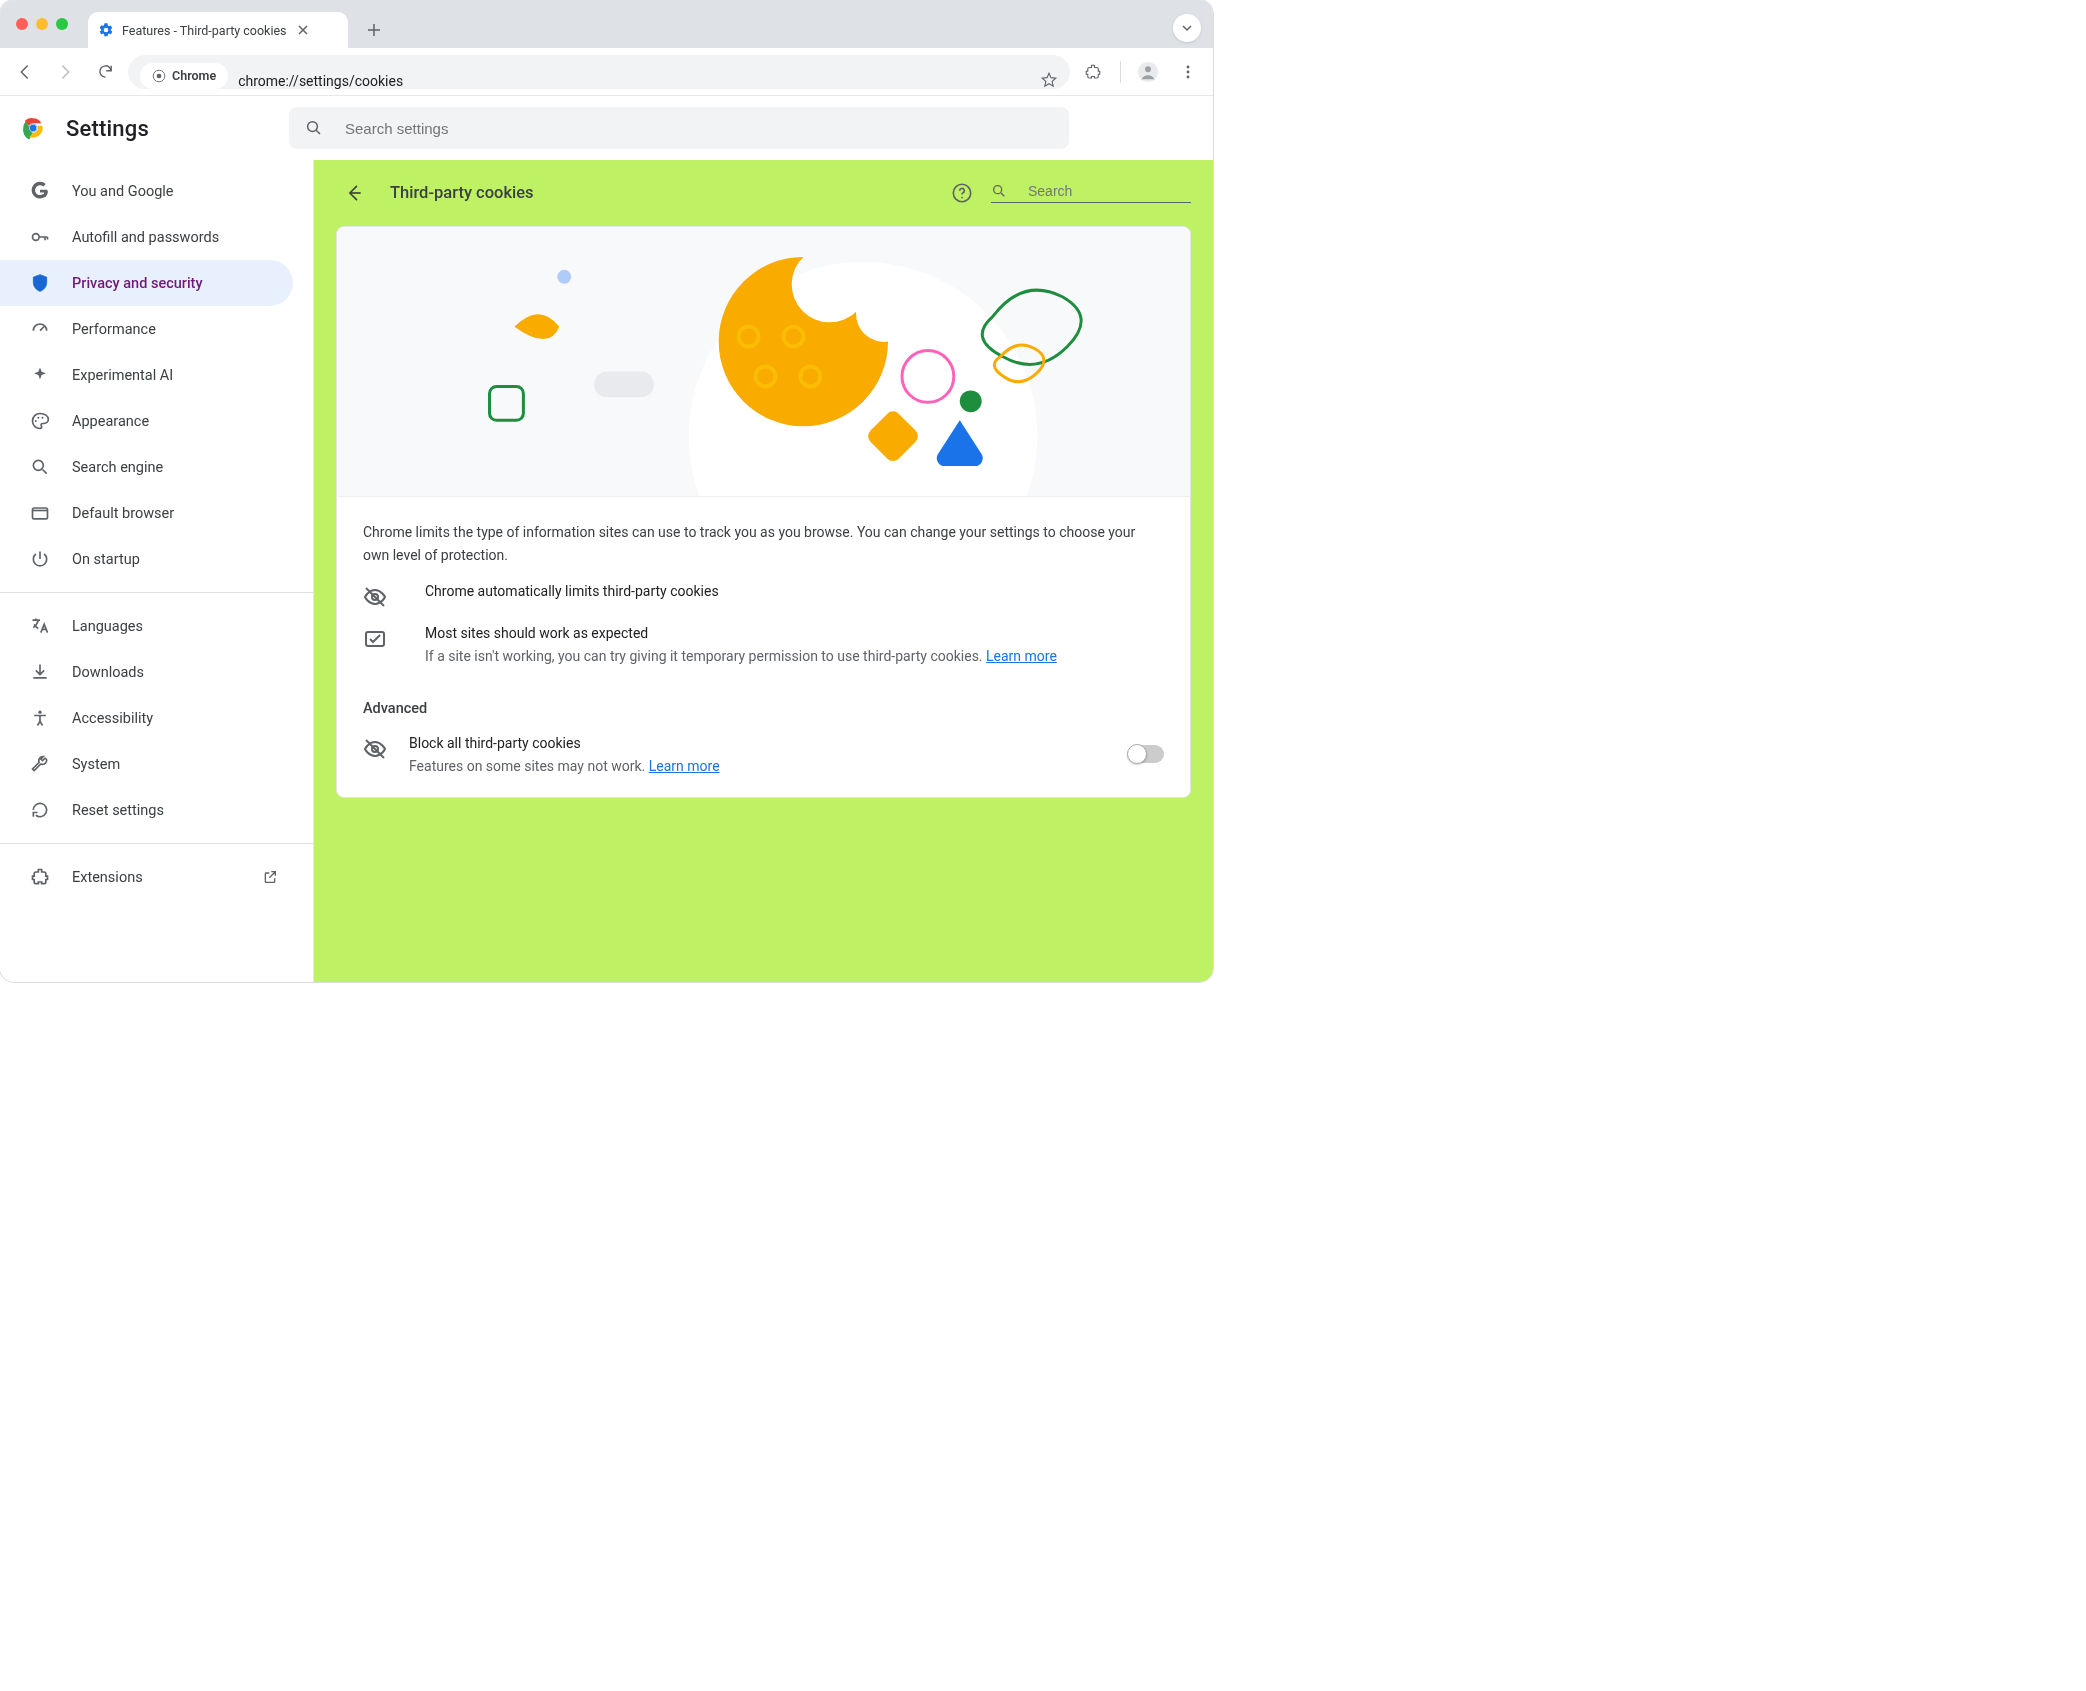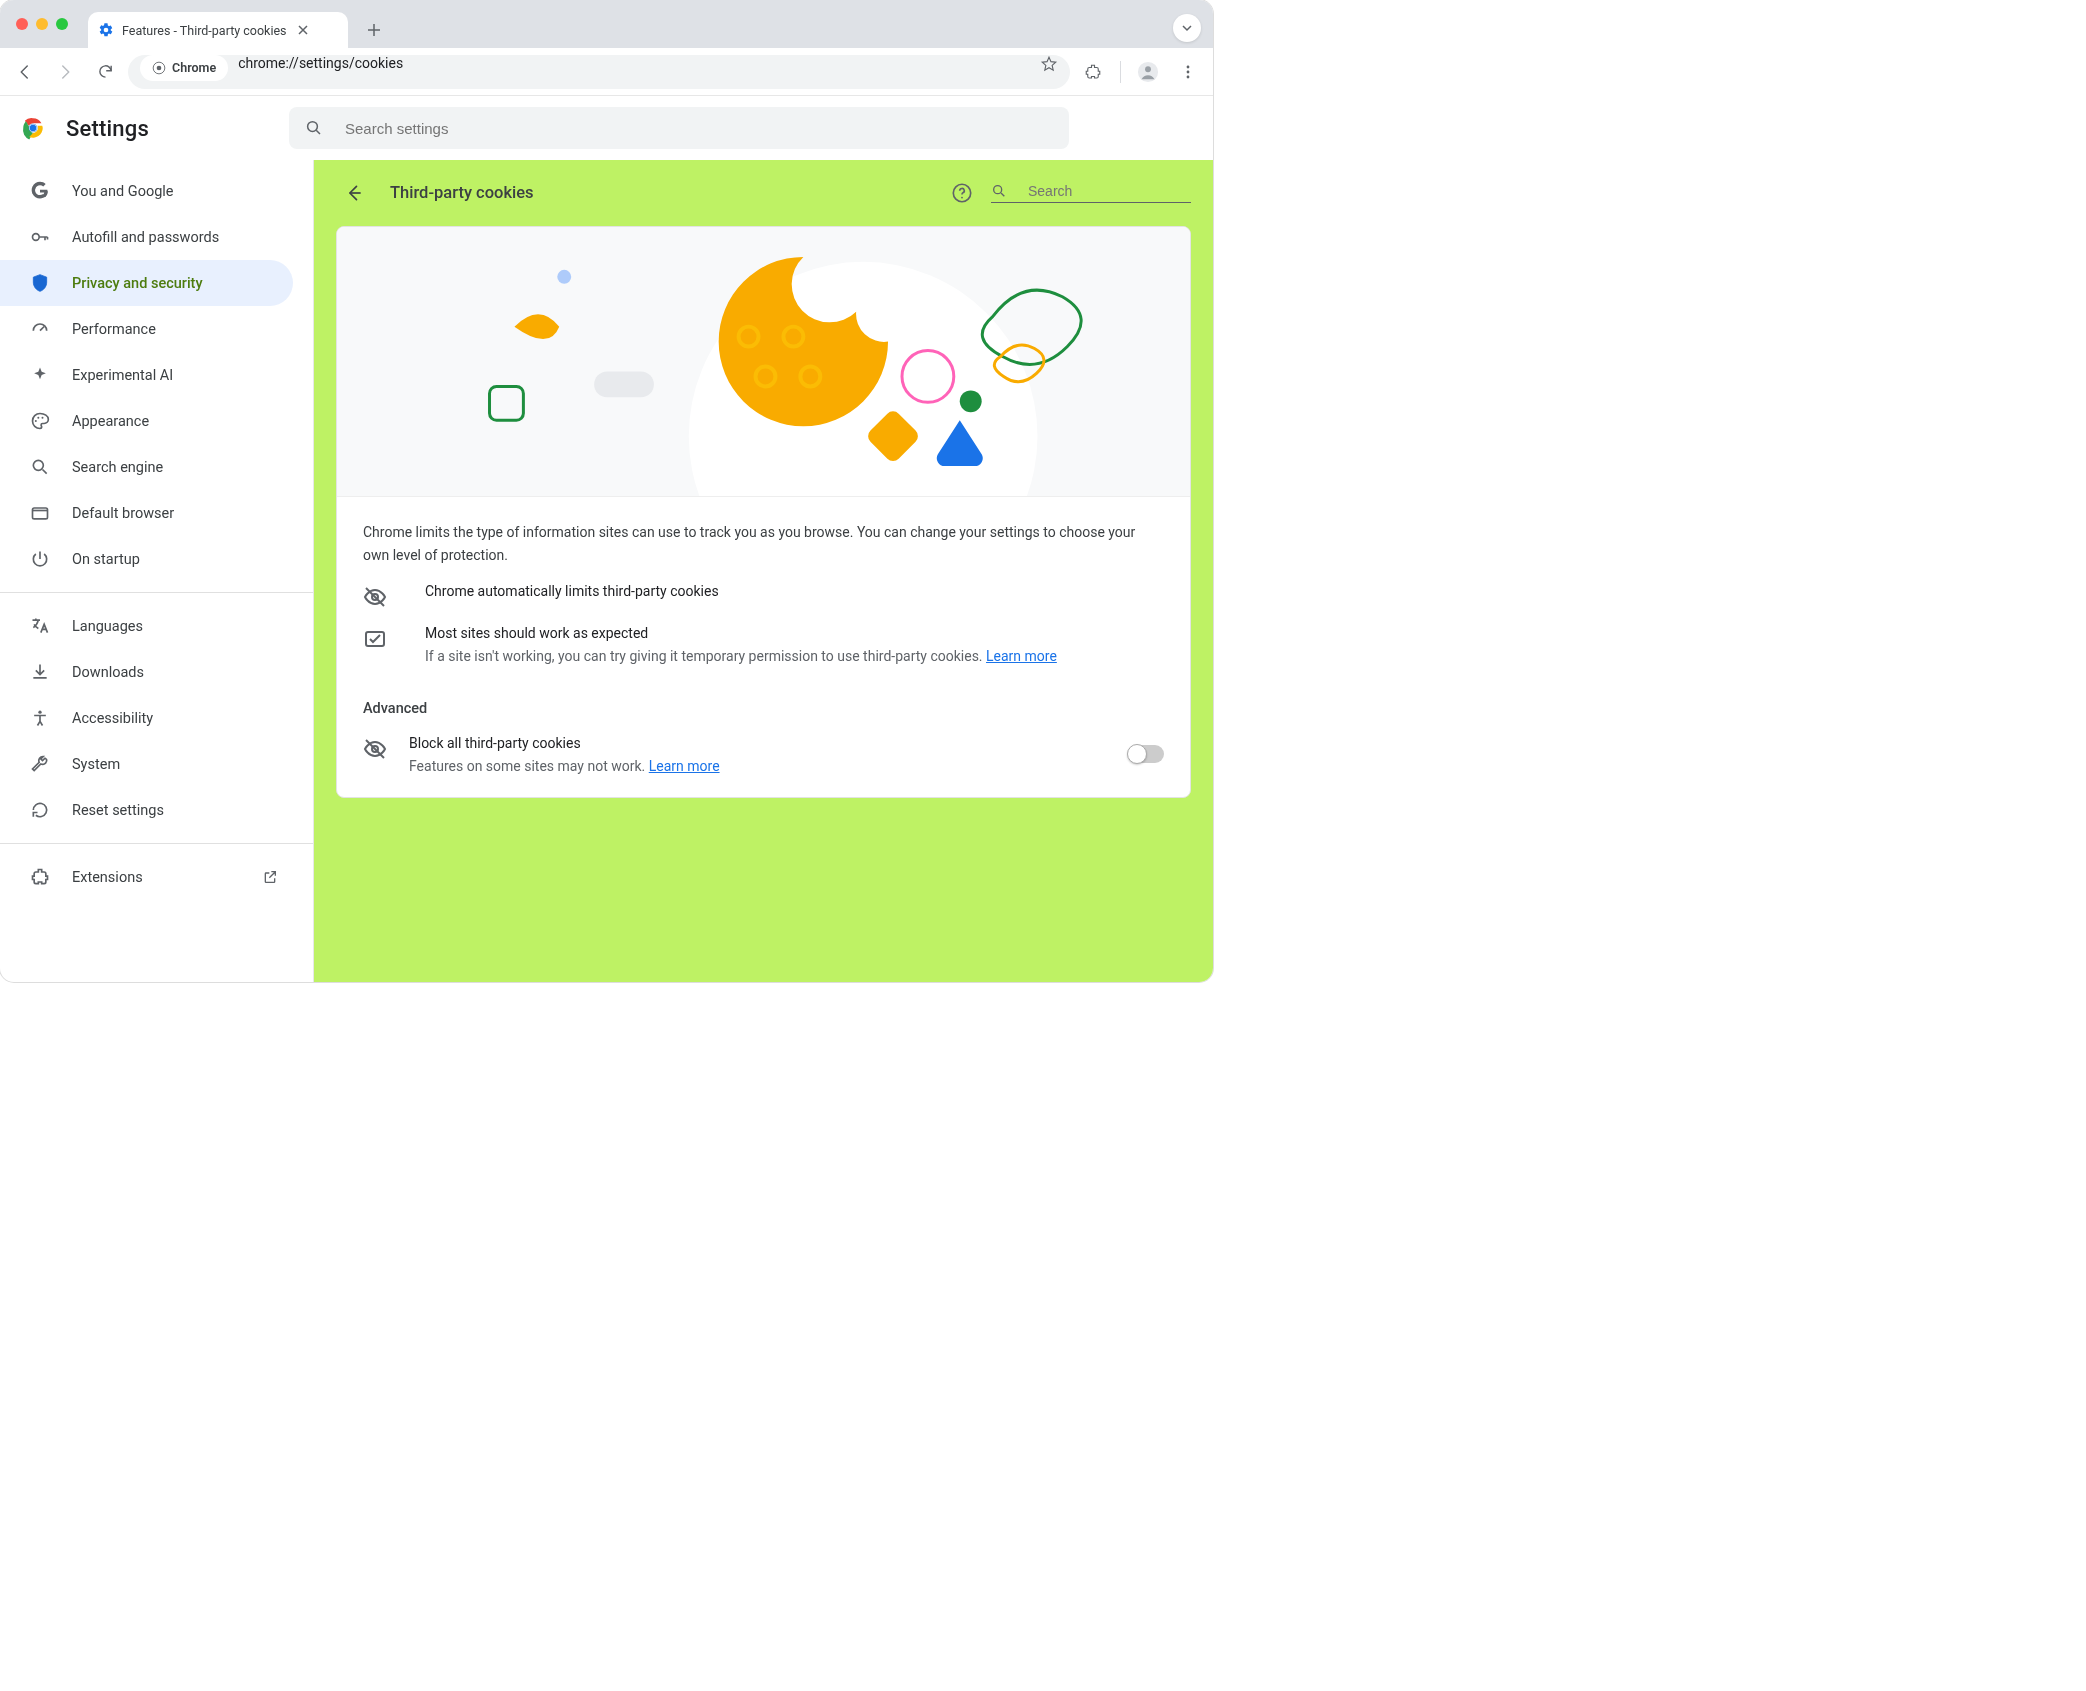--- a/index.html
+++ b/index.html
@@ -25,37 +25,37 @@
   }
   .tab .favicon { width:16px; height:16px; }
   .tab-close { width:16px; height:16px; display:flex; align-items:center; justify-content:center; cursor:pointer; color:#5f6368; border-radius:50%; }
   .new-tab { width:28px; height:28px; margin-left:12px; margin-bottom:4px; display:flex; align-items:center; justify-content:center; border-radius:50%; cursor:pointer; color:#5f6368;}
   .tabstrip-right { margin-left:auto; margin-bottom:6px; }
   .tabstrip-caret { width:28px; height:28px; background:#fff; border-radius:50%; display:flex; align-items:center; justify-content:center; color:#5f6368; box-shadow:0 1px 3px rgba(0,0,0,.12); cursor:pointer;}
 
   .toolbar { height:48px; background:#fff; border-bottom:1px solid #e7e7e7; display:flex; align-items:center; padding:0 8px; gap:6px;}
   .tbtn { width:34px; height:34px; border-radius:50%; display:flex; align-items:center; justify-content:center; color:#5f6368; cursor:pointer;}
   .tbtn.disabled { color:#b9bcc0; cursor:default;}
-  .omnibox { flex:1; height:34px; background:#f1f3f4; border-radius:17px; display:flex; align-items:flex-start; padding:0 12px; gap:10px; color:#202124;}
+  .omnibox { flex:1; height:34px; background:#f1f3f4; border-radius:17px; display:flex; align-items:flex-end; padding:0 12px; gap:10px; color:#202124;}
   .chrome-chip { height:26px; background:#fff; border-radius:13px; display:flex; align-items:center; gap:6px; padding:0 12px; font-size:12.5px; font-weight:600; color:#3c4043;}
   .omni-url { font-size:14px; color:#202124; }
   .omni-star { margin-left:auto; color:#5f6368;}
 
   
   .settings-header { height:64px; display:flex; align-items:center; padding:0 20px; gap:20px;}
   .chrome-logo { width:26px; height:26px; }
   .settings-title { font-size:22px; font-weight:500; letter-spacing:.2px;}
   .settings-search { flex:1; max-width:780px; margin-left:120px; height:42px; background:#f1f3f4; border-radius:8px; display:flex; align-items:center; padding:0 16px; gap:22px; color:#5f6368;}
   .settings-search input { border:none; background:transparent; outline:none; font-size:15px; flex:1; color:#202124;}
 
   
   .split { flex:1; display:flex; min-height:0;}
   .sidebar { width:314px; border-right:1px solid #e7e7e7; padding-top:8px; overflow-y:auto;}
   .side-item { height:46px; display:flex; align-items:center; padding-left:30px; gap:22px; font-size:14.5px; color:#3c4043; cursor:pointer; border-radius:0 23px 23px 0; margin-right:20px;}
-  .side-item.active { background:#e8f0fe; color:#4d7c0f; font-weight:500;}
+  .side-item.active { background:#e8f0fe; color:#701a75; font-weight:500;}
   .side-item.active svg { stroke:#1967d2; fill:#1967d2;}
   .side-icon { width:20px; height:20px; color:#5f6368; display:flex; align-items:center; justify-content:center;}
   .side-item.active .side-icon { color:#1967d2;}
   .side-divider { height:1px; background:#e0e0e0; margin:10px 0 10px 0;}
   .side-item .ext-icon { margin-left:auto; margin-right:15px; color:#5f6368;}
 
   
   .main-scroll { flex:1; overflow-y:auto; background:#bef264;}
   .main-head { height:66px; display:flex; align-items:center; padding:0 22px; gap:18px; border-bottom:1px solid transparent;}
   .main-head .back { width:36px;height:36px; border-radius:50%; display:flex;align-items:center;justify-content:center; color:#3c4043; cursor:pointer;}

